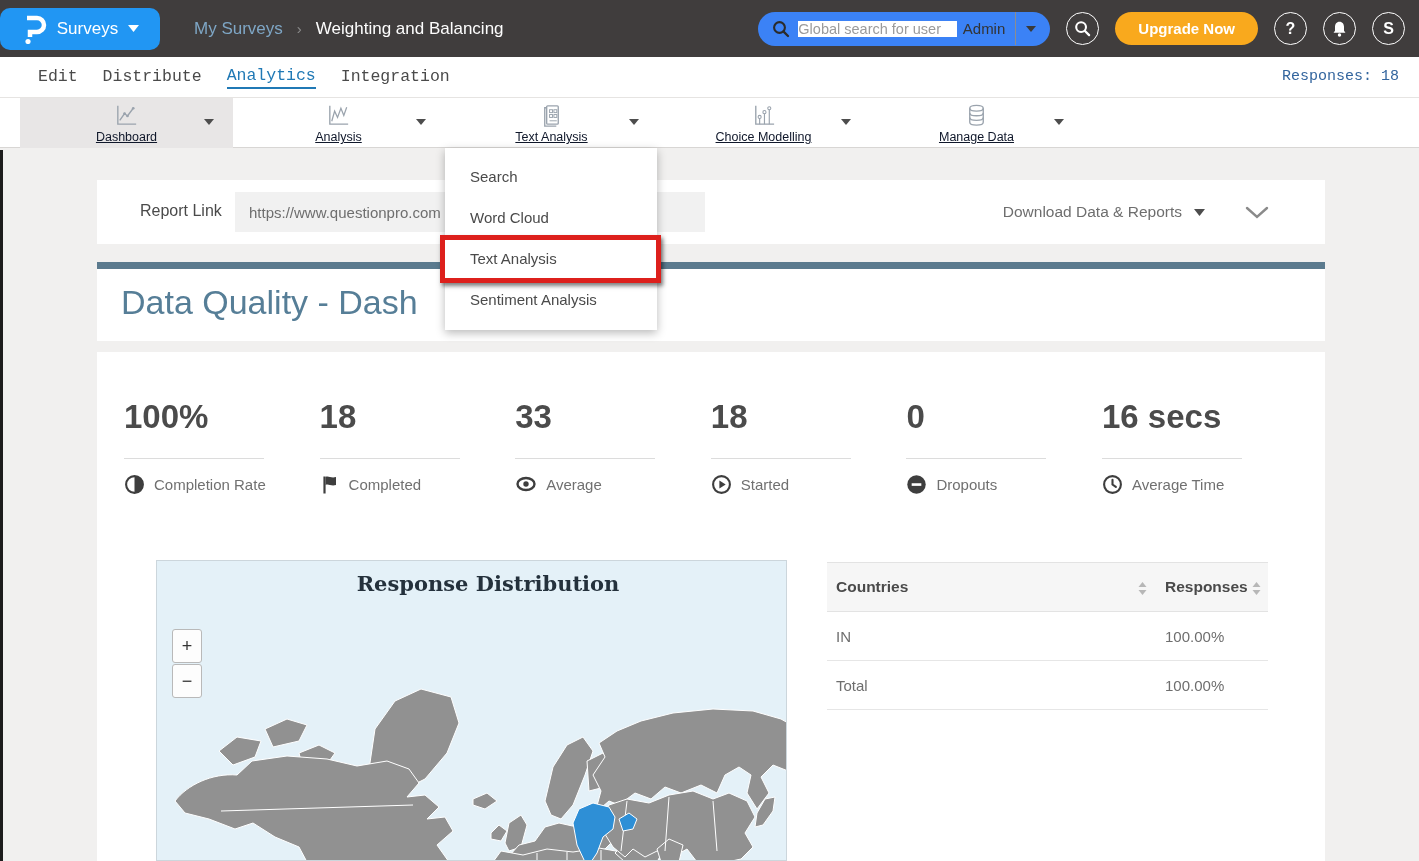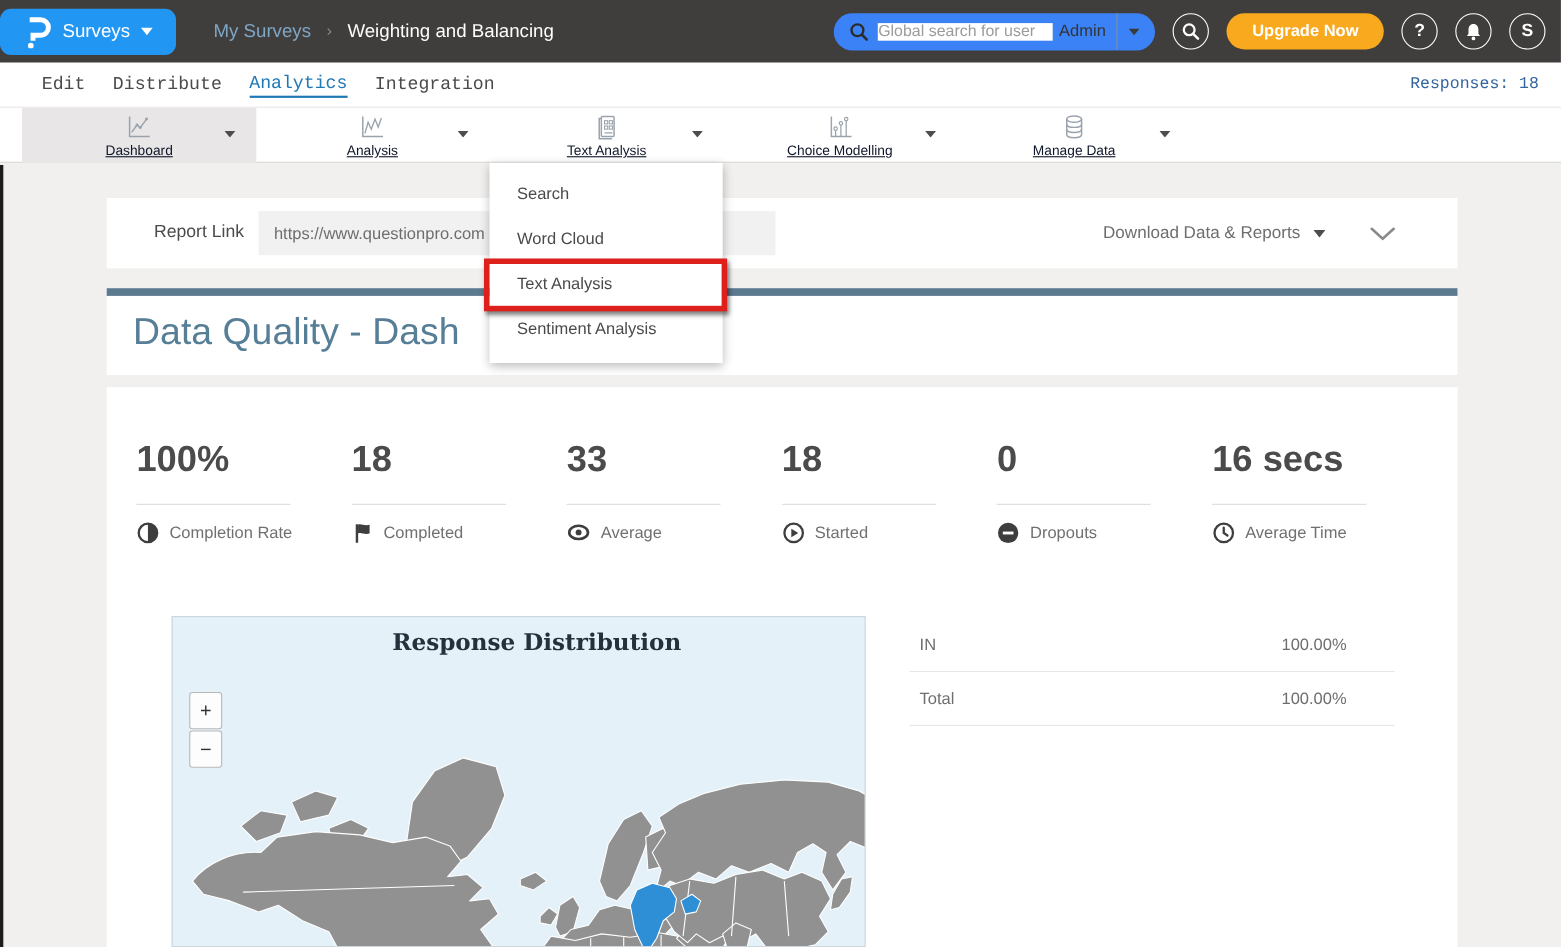--- a/index.html
+++ b/index.html
@@ -354,20 +354,32 @@
       </g>
     </svg>
     <div class="map-title">Response Distribution</div>
     <div class="zoom-ctrl">
       <div class="zoom-btn">+</div>
       <div class="zoom-btn">−</div>
     </div>
   </div>
 
   <div class="table-panel">
+    <div class="tbl-header">
+      <span class="th-countries">Countries</span>
+      <svg class="sort1" width="11" height="15" viewBox="0 0 11 15">
+        <path d="M1.5 6 L5.5 1 L9.5 6 Z" fill="#b7b7b7"></path>
+          <path d="M1.5 9 L5.5 14 L9.5 9 Z" fill="#b7b7b7"></path>
+      </svg>
+      <span class="th-responses">Responses</span>
+      <svg class="sort2" width="11" height="15" viewBox="0 0 11 15">
+        <path d="M1.5 6 L5.5 1 L9.5 6 Z" fill="#b7b7b7"></path>
+          <path d="M1.5 9 L5.5 14 L9.5 9 Z" fill="#b7b7b7"></path>
+      </svg>
+    </div>
     <div class="tbl-row">
       <span class="td-country">IN</span>
       <span class="td-resp">100.00%</span>
     </div>
     <div class="tbl-row">
       <span class="td-country">Total</span>
       <span class="td-resp">100.00%</span>
     </div>
   </div>
 </div>

